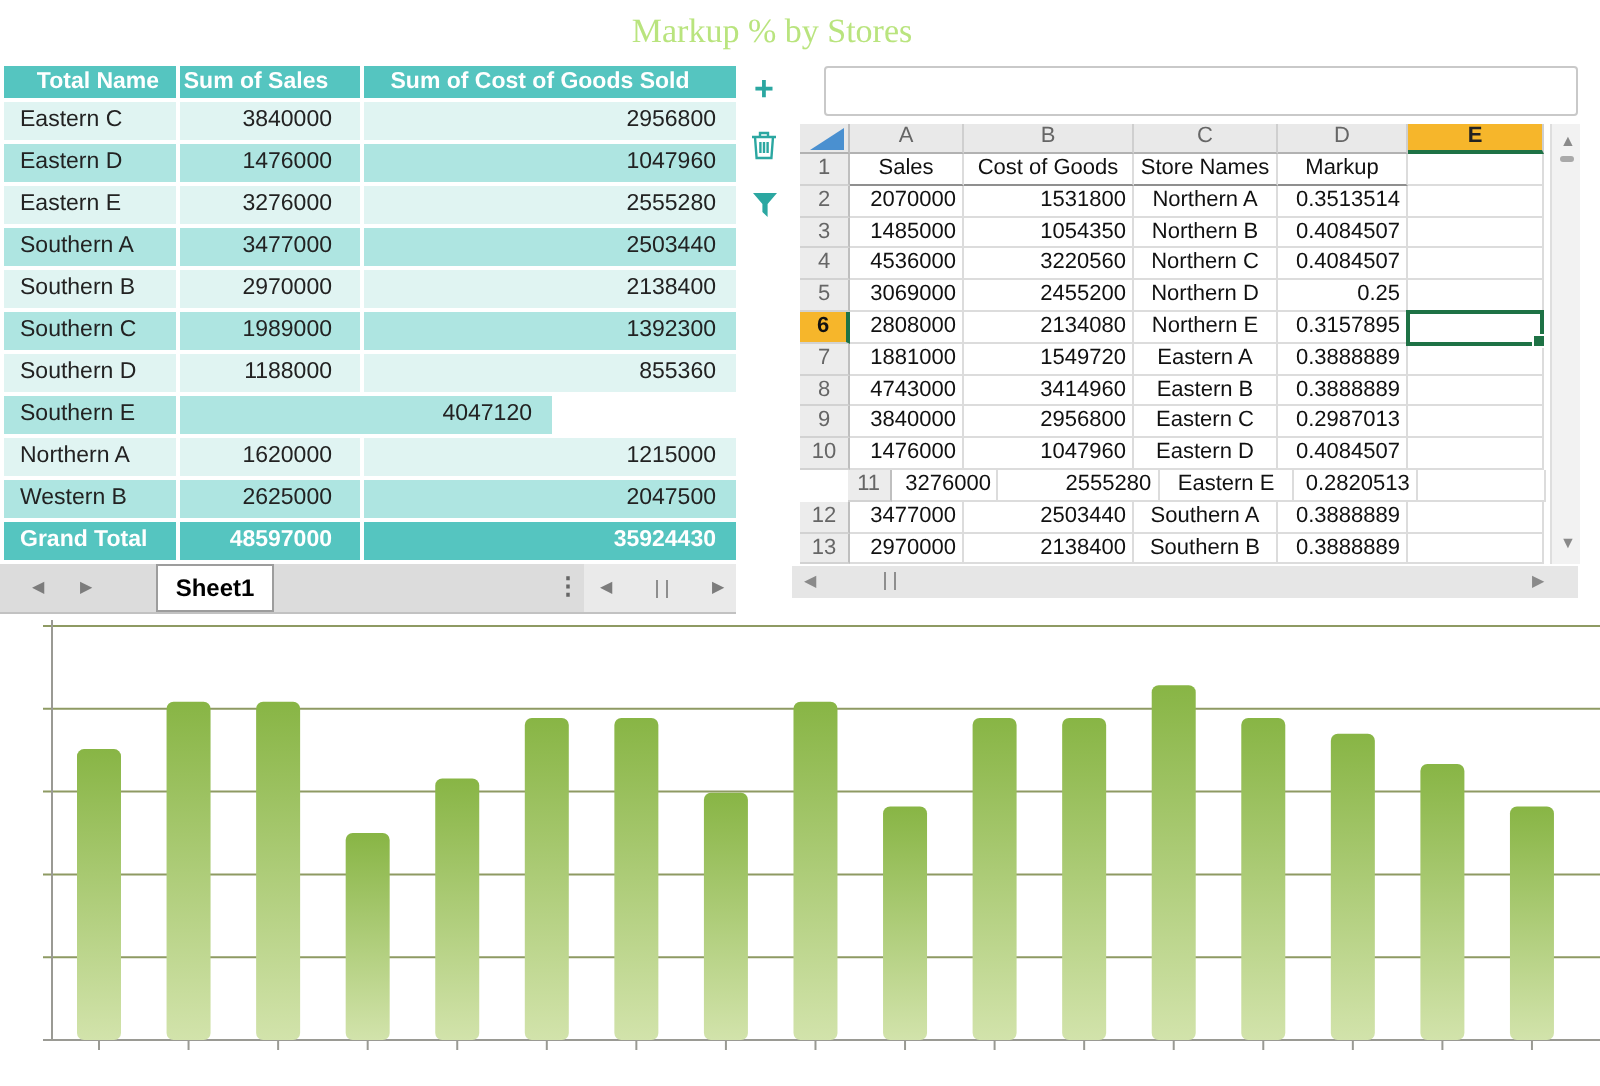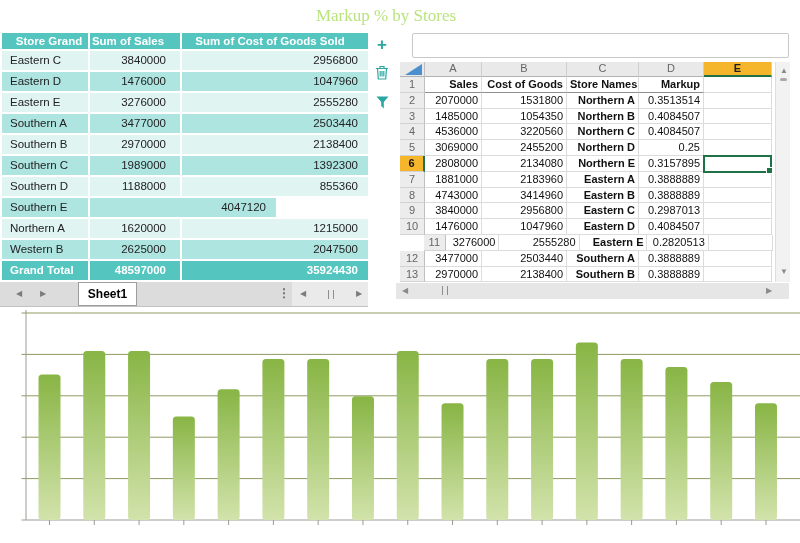--- a/index.html
+++ b/index.html
@@ -57,21 +57,21 @@
         border-right:1px solid #bfbfbf;border-bottom:1px solid #d2d2d2;}
   .s-corner{background:#e9e9e9;position:relative;border-right:1px solid #bfbfbf;border-bottom:1px solid #b2b2b2;}
   .corner-tri{position:absolute;right:2px;bottom:1px;width:0;height:0;
               border-left:17px solid transparent;border-bottom:11px solid #4a90d0;}
   .sel-col{background:#f6b62b !important;color:#222 !important;font-weight:bold;
            border-bottom:2px solid #1e7245 !important;}
   .sel-row{background:#f6b62b !important;color:#111 !important;font-weight:bold;
            border-right:2px solid #1e7245 !important;}
   .r1dark{border-bottom:1px solid #8f8f8f;}
   .ta-r{text-align:right;}
-  .ta-l{text-align:right;font-weight:bold;}
+  .ta-l{text-align:center;}
   .sel-box{position:absolute;border:2px solid #1e7245;box-sizing:border-box;background:transparent;}
   .sel-handle{position:absolute;right:-3px;bottom:-3px;width:5px;height:5px;background:#1e7245;border:1px solid #fff;}
 
   
   .vscroll{position:absolute;left:775px;top:62px;width:15px;height:220px;background:#f2f2f2;
            border-left:1px solid #dedede;box-sizing:border-box;}
   .hscroll{position:absolute;left:396px;top:283px;width:393px;height:16px;background:#e6e6e6;}
   .sc-arrow{position:absolute;font-size:8px;color:#8a8a8a;line-height:8px;}
   .v-thumb{position:absolute;left:4px;top:16px;width:7px;height:3px;background:#a9a9a9;border-radius:2px;}
 
@@ -80,21 +80,21 @@
 </style>
 </head>
 <body>
 
 <div class="stage">
 
   <div class="page-title">Markup % by Stores</div>
 
   <div class="pivot">
     <div class="p-row p-head" id="pivotHeader">
-        <div class="p-cell pc0">Store Grand</div>
+        <div class="p-cell pc0">Total Name</div>
         <div class="p-cell pc1">Sum of Sales</div>
         <div class="p-cell pc2">Sum of Cost of Goods Sold</div>
       </div>
     <div class="p-body" id="pivotBody">
         <div class="p-row row-light">
           <div class="p-cell pc0">Eastern C</div>
           <div class="p-cell pc1">3840000</div>
           <div class="p-cell pc2">2956800</div>
         </div>
         <div class="p-row row-dark">
@@ -232,21 +232,21 @@
         <div class="s-cell s-rn sel-row" style="width: 25px; height: 15.8px; line-height: 14.8px;">6</div>
         <div class="s-cell ta-r" style="width: 57px; height: 15.8px; line-height: 14.8px;">2808000</div>
         <div class="s-cell ta-r" style="width: 85px; height: 15.8px; line-height: 14.8px;">2134080</div>
         <div class="s-cell ta-l" style="width: 72px; height: 15.8px; line-height: 14.8px;">Northern E</div>
         <div class="s-cell ta-r" style="width: 65px; height: 15.8px; line-height: 14.8px;">0.3157895</div>
         <div class="s-cell ta-l" style="width: 68px; height: 15.8px; line-height: 14.8px;"></div>
       </div>
       <div class="s-row">
         <div class="s-cell s-rn" style="width: 25px; height: 15.8px; line-height: 14.8px;">7</div>
         <div class="s-cell ta-r" style="width: 57px; height: 15.8px; line-height: 14.8px;">1881000</div>
-        <div class="s-cell ta-r" style="width: 85px; height: 15.8px; line-height: 14.8px;">2183960</div>
+        <div class="s-cell ta-r" style="width: 85px; height: 15.8px; line-height: 14.8px;">1549720</div>
         <div class="s-cell ta-l" style="width: 72px; height: 15.8px; line-height: 14.8px;">Eastern A</div>
         <div class="s-cell ta-r" style="width: 65px; height: 15.8px; line-height: 14.8px;">0.3888889</div>
         <div class="s-cell ta-l" style="width: 68px; height: 15.8px; line-height: 14.8px;"></div>
       </div>
       <div class="s-row">
         <div class="s-cell s-rn" style="width: 25px; height: 15.8px; line-height: 14.8px;">8</div>
         <div class="s-cell ta-r" style="width: 57px; height: 15.8px; line-height: 14.8px;">4743000</div>
         <div class="s-cell ta-r" style="width: 85px; height: 15.8px; line-height: 14.8px;">3414960</div>
         <div class="s-cell ta-l" style="width: 72px; height: 15.8px; line-height: 14.8px;">Eastern B</div>
         <div class="s-cell ta-r" style="width: 65px; height: 15.8px; line-height: 14.8px;">0.3888889</div>

